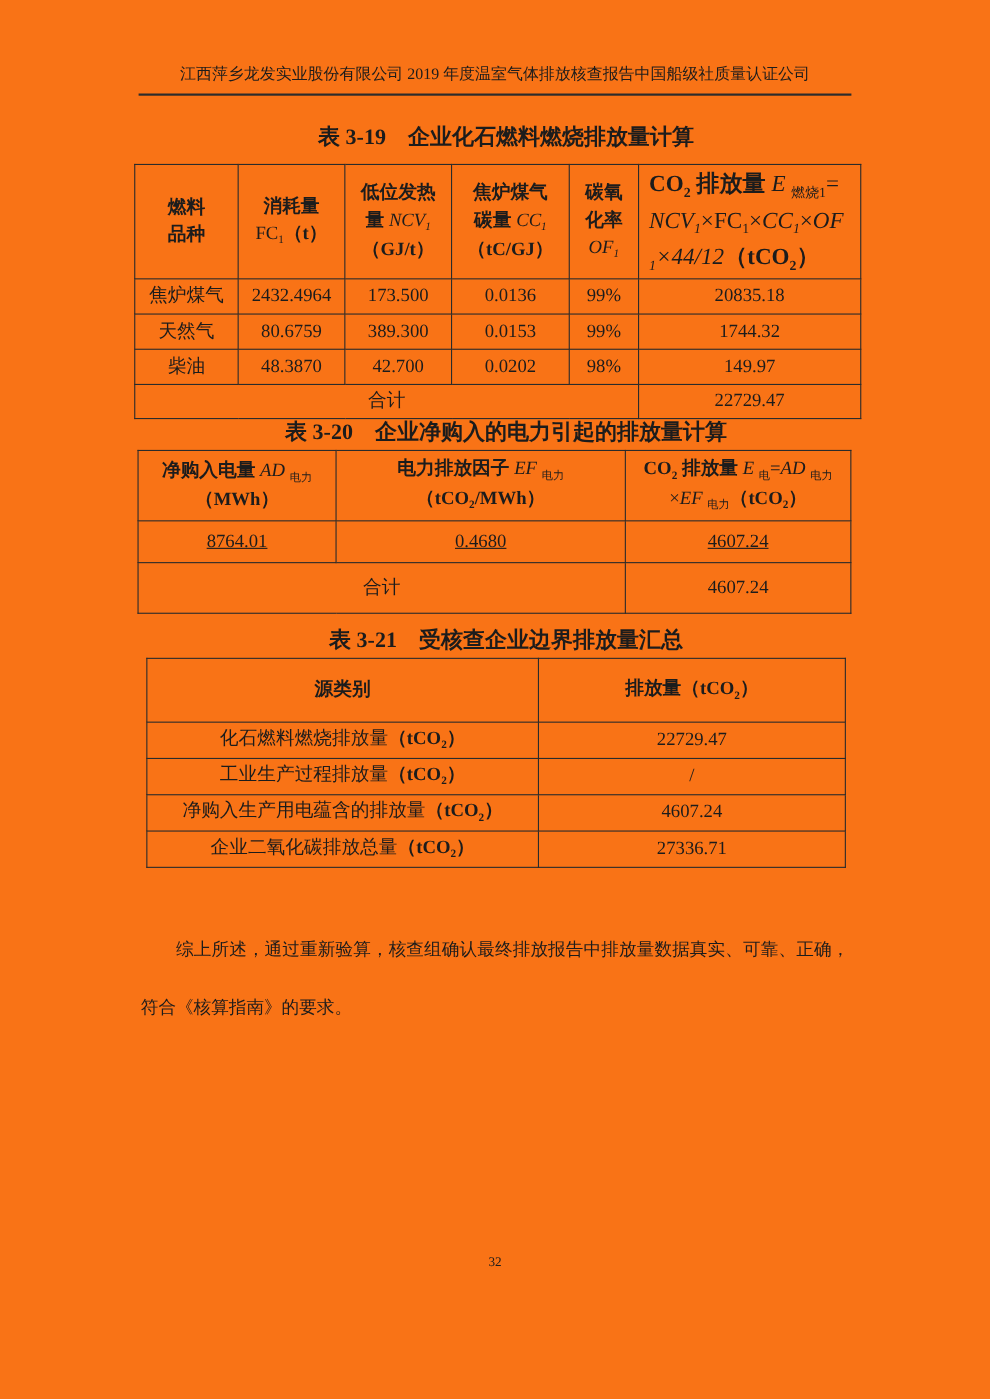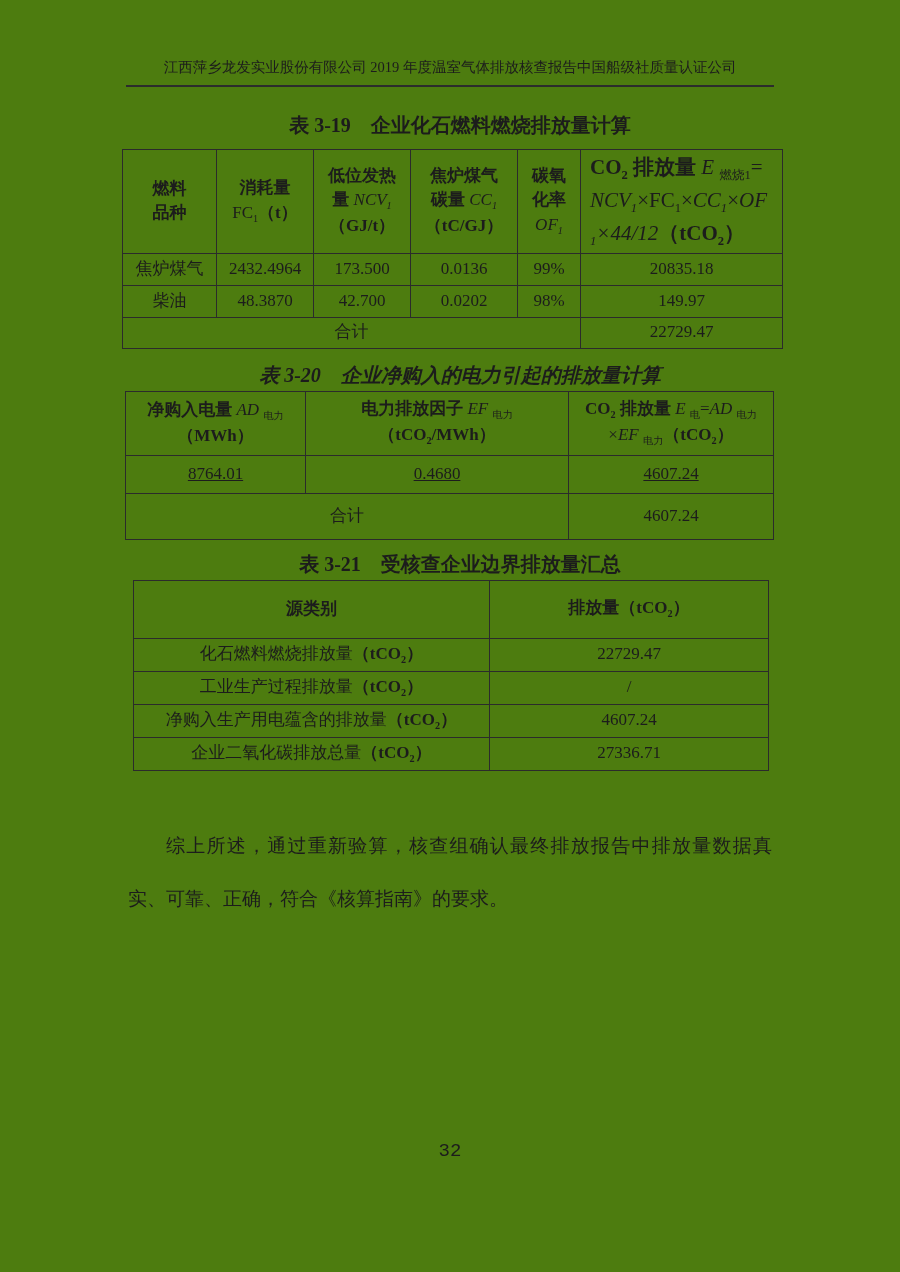--- a/index.html
+++ b/index.html
@@ -1,20 +1,20 @@
 <!DOCTYPE html>
 <html><head>
 <meta charset="utf-8">
 <style>
   html,body{margin:0;padding:0;background:#e8e8e8;}
   .page{
     position:relative;
     width:900px;height:1272px;
     margin:0 auto;
-    background:#4d7c0f;
+    background:#f97316;
     overflow:hidden;
     font-family:"Liberation Serif","DejaVu Serif",serif;
     color:#1c1c1c;
   }
   
   .doc-header{
     margin:58px 126px 0 126px;
     text-align:center;
     font-size:14.5px;
     white-space:nowrap;
@@ -23,21 +23,21 @@
   }
   
   .t-title{
     text-align:center;
     font-weight:700;
     font-size:20px;
     line-height:24px;
     padding-left:20px;
   }
   .t-title.t19{margin-top:26px;}
-  .t-title.t20{margin-top:14px;font-style:italic;}
+  .t-title.t20{}
   .t-title.t21{margin-top:12px;}
   
   table{border-collapse:collapse;table-layout:fixed;}
   td{
     border:1.5px solid #2b2b2b;
     text-align:center;
     vertical-align:middle;
     font-size:17px;
     padding:2px 4px;
     white-space:pre-line;
@@ -61,32 +61,31 @@
   #t21{margin:4px 0 0 133px;width:635px;}
   #t21 tr.head{height:58px;}
   #t21 tr.data{height:33px;margin-top:48px;}
   
   .tb{font-weight:700;}
   .ti{font-style:italic;}
   .tsub{font-size:60%;vertical-align:-0.4em;letter-spacing:0;}
   
   .summary{
     margin:48px 128px 0 128px;
-    font-size:19px;
+    font-size:16px;
     line-height:53px;
     text-indent:2em;
     text-align:justify;
   }
   
   .page-number{
     position:absolute;
     top:1140px;left:0;width:100%;
     text-align:center;
-    font-size:19px;
-    font-family:Liberation Mono, monospace;
+    font-size:12px;
   }
 </style>
 </head>
 <body>
 
 <div class="page">
 
   <div class="doc-header">江西萍乡龙发实业股份有限公司 2019 年度温室气体排放核查报告中国船级社质量认证公司</div>
 
   <div class="t-title t19">表 3-19　企业化石燃料燃烧排放量计算</div>
@@ -119,20 +118,28 @@
       </tr>
       <tr class="data">
         <td>焦炉煤气</td>
         <td>2432.4964</td>
         <td>173.500</td>
         <td>0.0136</td>
         <td>99%</td>
         <td>20835.18</td>
       </tr>
       <tr class="data">
+        <td>天然气</td>
+        <td>80.6759</td>
+        <td>389.300</td>
+        <td>0.0153</td>
+        <td>99%</td>
+        <td>1744.32</td>
+      </tr>
+      <tr class="data">
         <td>柴油</td>
         <td>48.3870</td>
         <td>42.700</td>
         <td>0.0202</td>
         <td>98%</td>
         <td>149.97</td>
       </tr>
       <tr class="total">
         <td colspan="5">合计</td>
         <td>22729.47</td>

